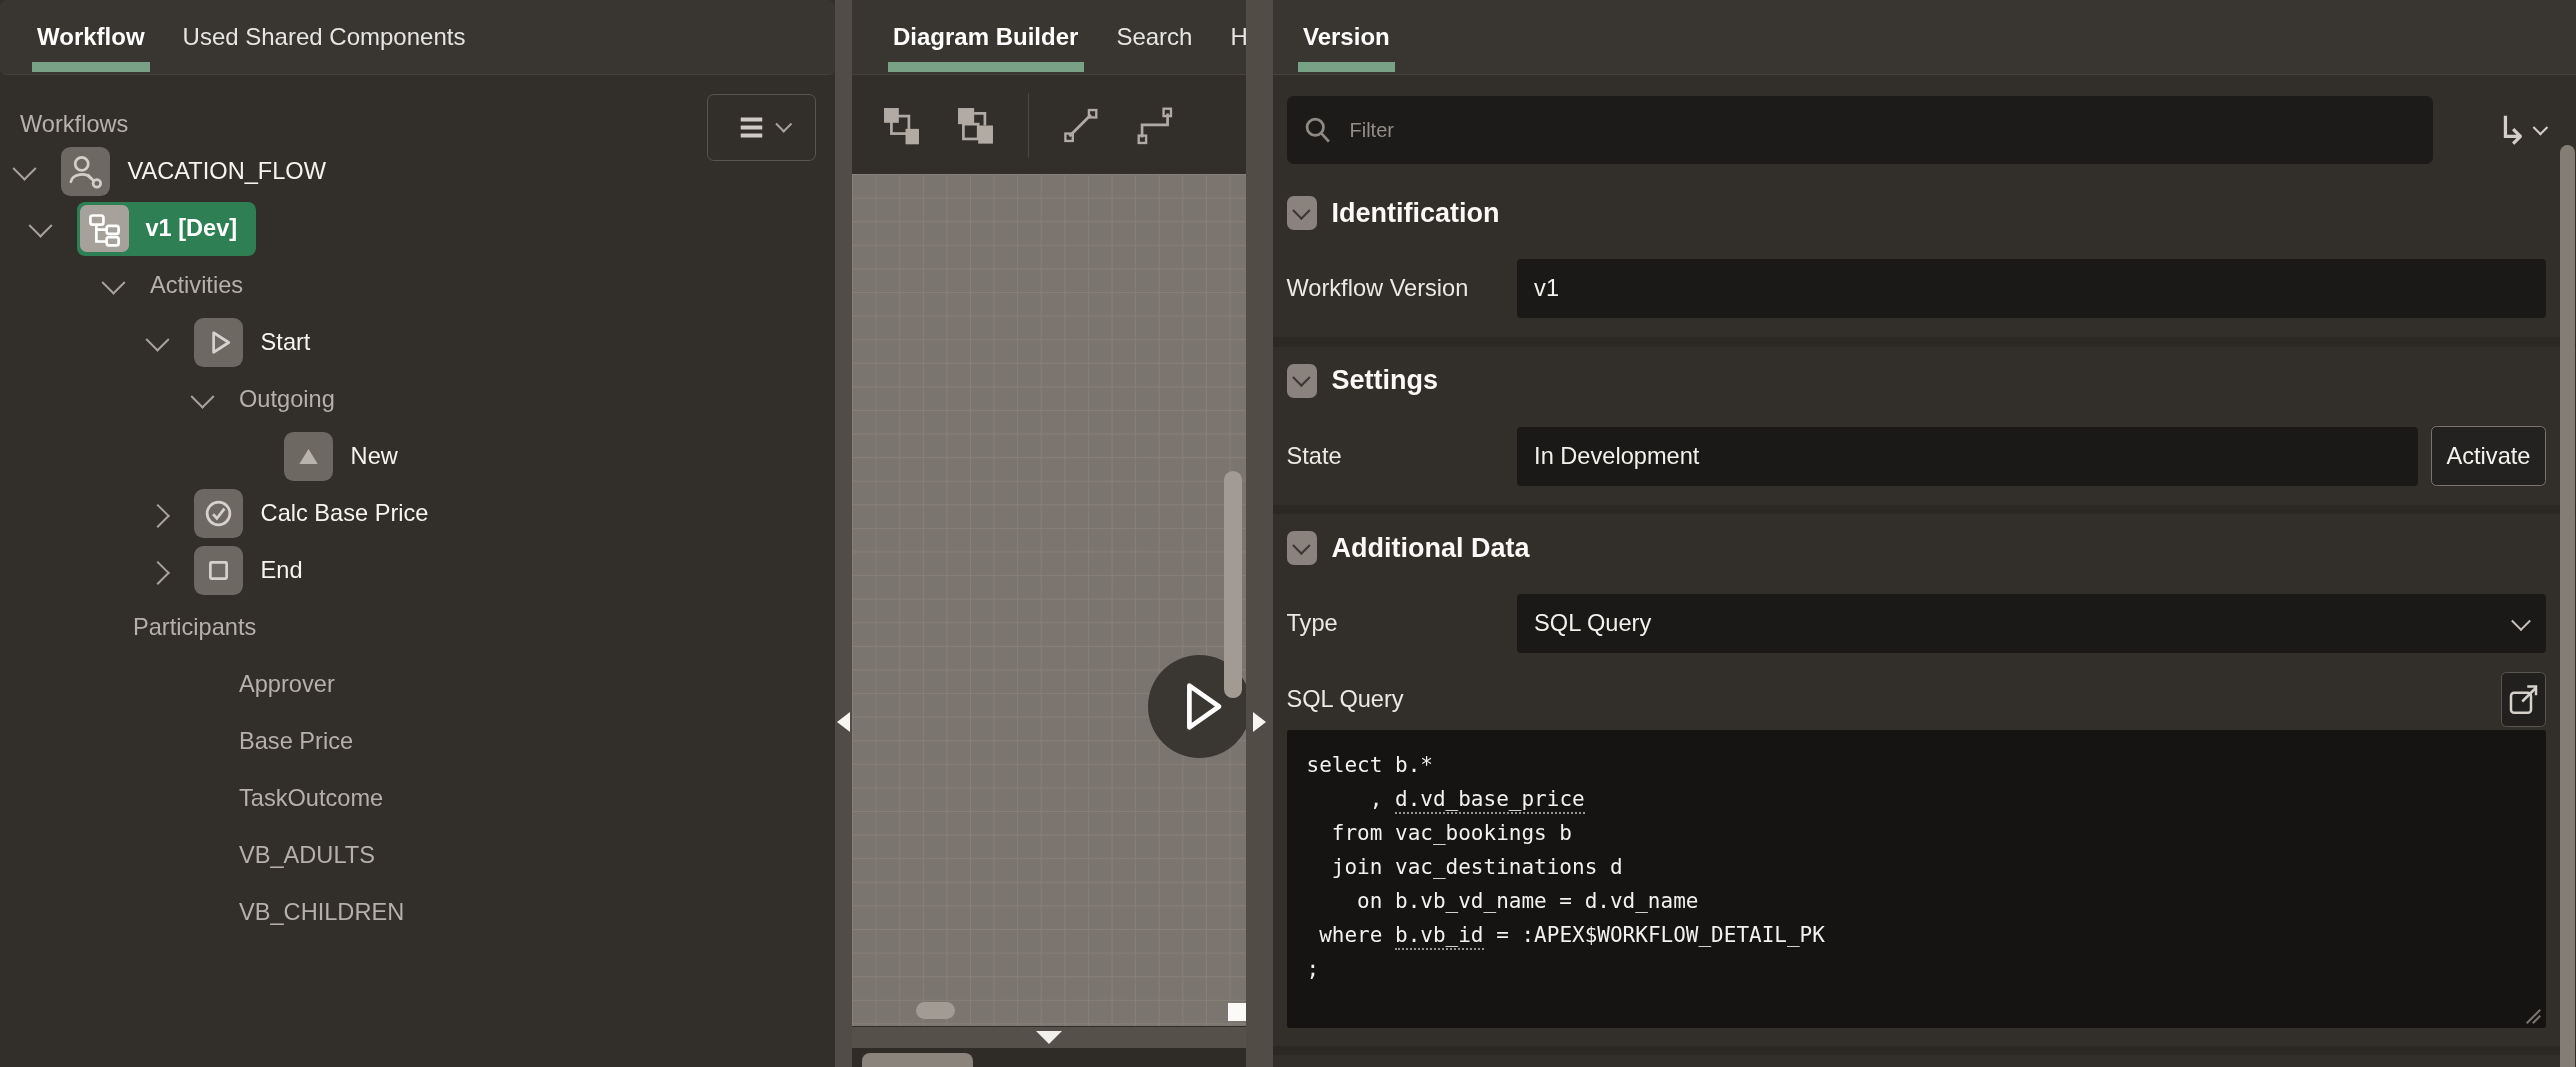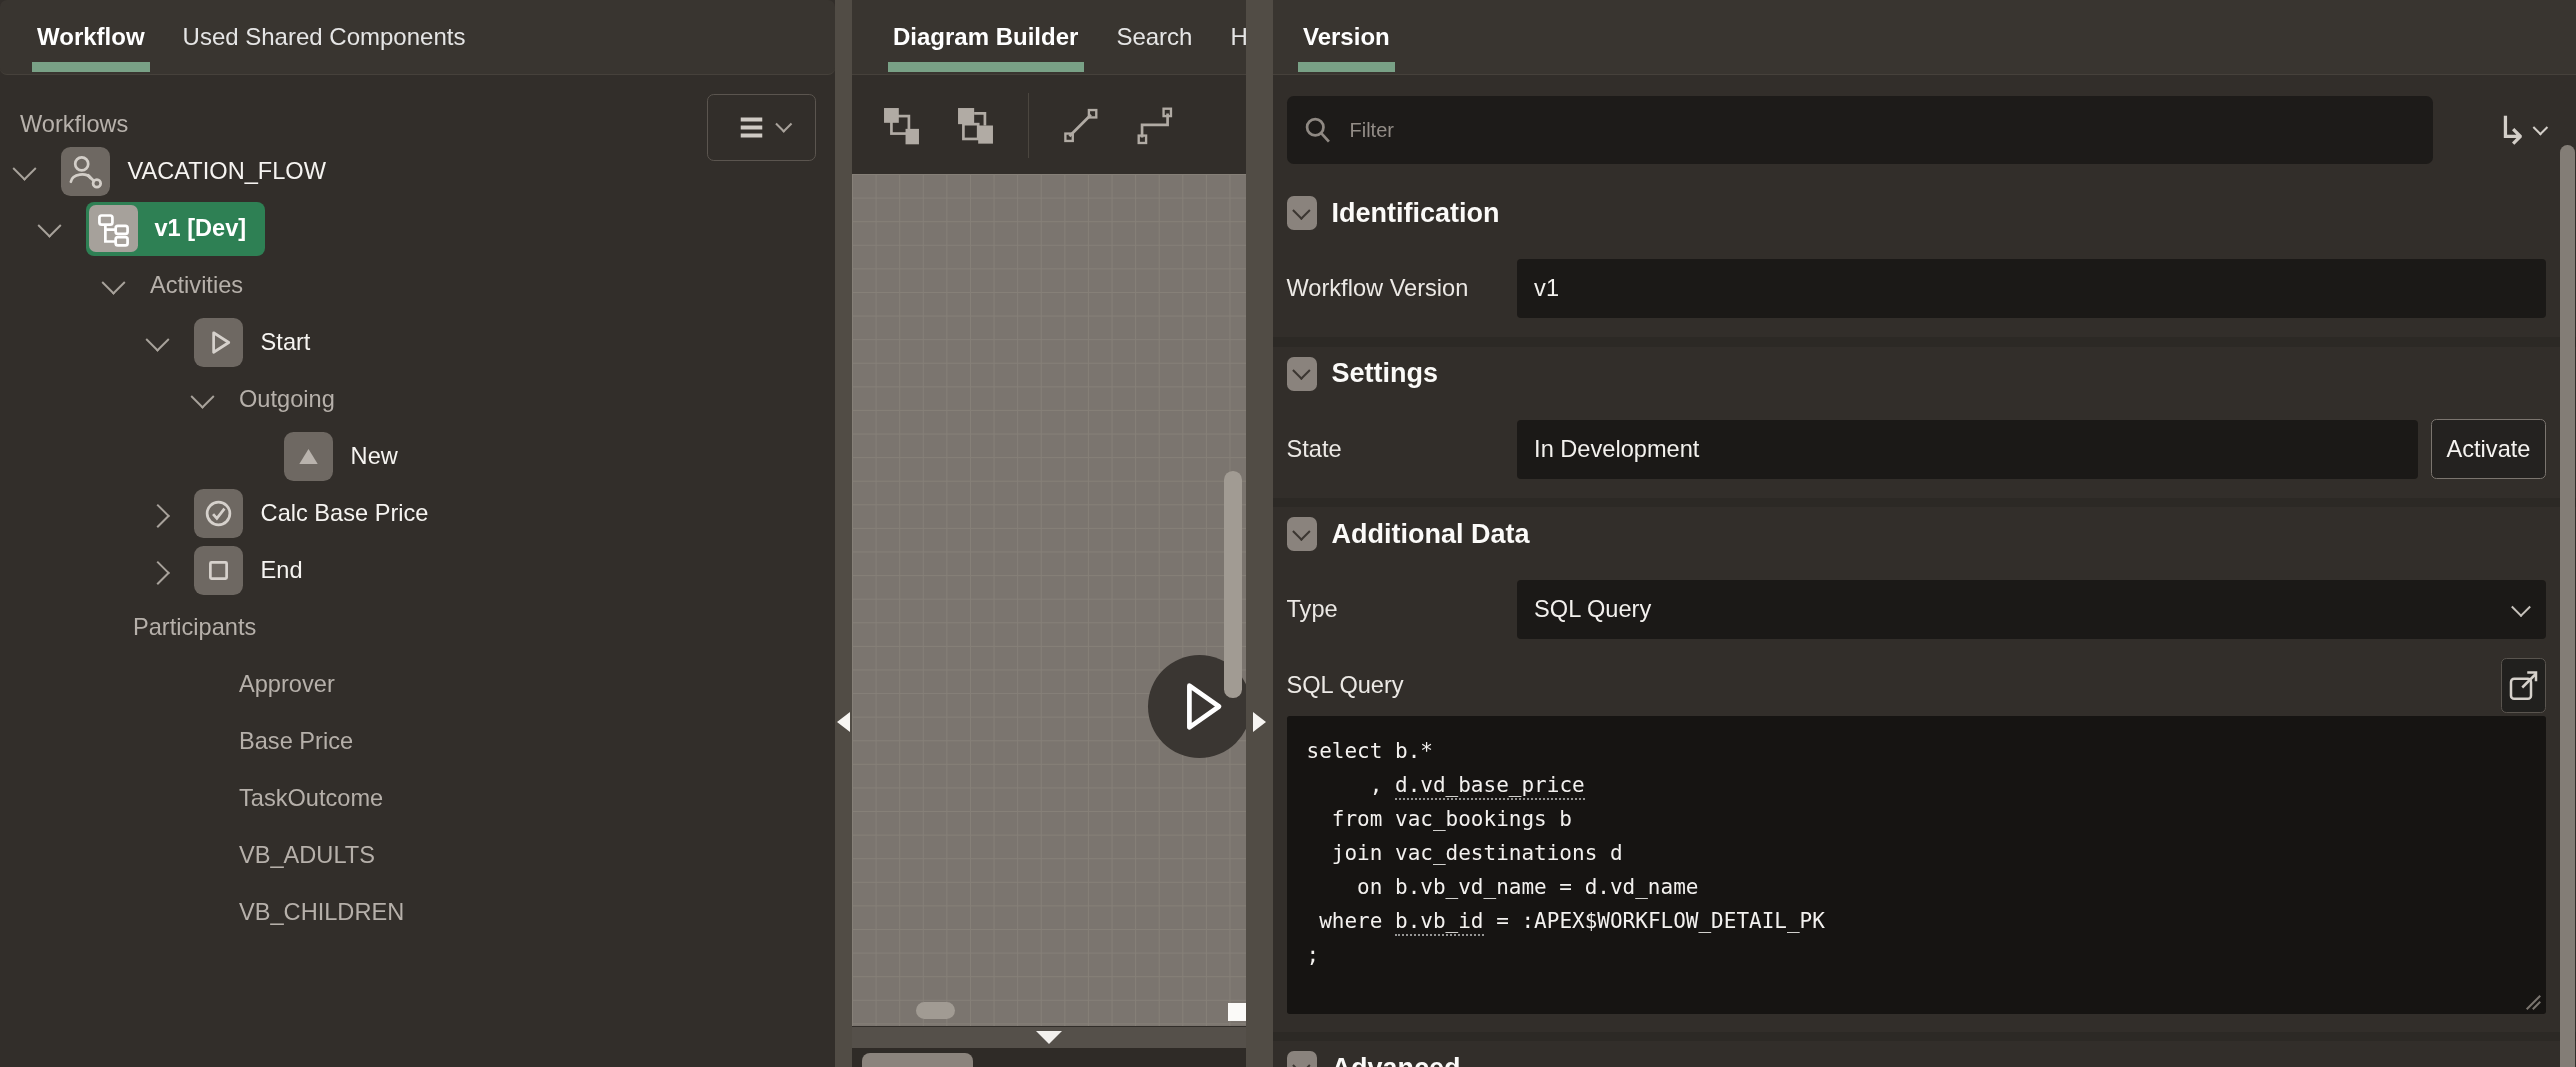--- a/index.html
+++ b/index.html
@@ -65,21 +65,21 @@
   
   #right-panel{left:1273px;width:1303px;background:#322e2a;}
   #right-panel .tabbar{padding-left:30px;}
   .rp-body{position:absolute;top:76px;left:0;right:0;bottom:0;padding:0 30px 0 13.5px;overflow:hidden;}
   .filter-row{margin-top:20px;height:68px;display:flex;align-items:center;}
   .filter-box{width:1114px;height:68px;background:#1d1b19;border-radius:6.8px;display:flex;align-items:center;padding:0 16px;}
   .filter-box input{flex:1;background:transparent;border:none;outline:none;color:#f0edea;font-size:20px;font-family:inherit;margin-left:15px;}
   .filter-box input::placeholder{color:#938d87;}
   .filter-actions{margin-left:auto;display:flex;align-items:center;gap:6.8px;cursor:pointer;color:#d3cec8;}
   .goto-glyph{font-size:39px;line-height:39px;color:#d3cec8;}
-  .sec-head{display:flex;align-items:center;gap:15px;height:34px;margin-top:10px;}
+  .sec-head{display:flex;align-items:center;gap:15px;height:34px;margin-top:17px;}
   .sec-head.first{margin-top:32px;}
   .sec-btn{width:30px;height:34px;border-radius:6.8px;background:#8a837d;display:flex;align-items:center;justify-content:center;cursor:pointer;}
   .sec-btn .chv.dark{transform:rotate(45deg) translate(-2px,-2px);}
   .sec-title{font-size:27px;font-weight:700;color:#fbfaf8;}
   .field-row{display:flex;align-items:center;margin-top:30px;height:57px;}
   .field-label{width:230px;flex:0 0 230px;font-size:23.6px;color:#ece9e5;}
   .field-input{flex:1;height:59px;background:#1b1917;border-radius:4px;display:flex;align-items:center;
     padding:0 17.6px;font-size:23.6px;color:#f3f1ee;cursor:text;}
   .select-input{cursor:pointer;}
   .select-input .chv{margin-left:auto;border-color:#c7c2bc;width:12px;height:12px;}
@@ -129,21 +129,21 @@
               <circle cx="29" cy="22" r="12"></circle>
               <path d="M9 55 C12 39 38 38 45 48"></path>
               <path d="M41 43 L51 53"></path>
               <circle cx="57" cy="58" r="7"></circle>
             </g>
           </svg>
       </span>
       <span class="tlabel bright">VACATION_FLOW</span>
     </div>
 
-    <div class="trow" style="padding-left:41px">
+    <div class="trow" style="padding-left:32px">
       <span class="chvslot">
           <span class="chv down"></span>
         </span>
       <span class="pill">
         <span class="ticon">
           <svg viewBox="0 0 72 72">
               <g fill="none" stroke="#ffffff" stroke-width="5">
                 <rect x="10" y="12" width="24" height="17" rx="4"></rect>
                 <rect x="40" y="31" width="22" height="15" rx="4"></rect>
                 <rect x="40" y="52" width="22" height="15" rx="4"></rect>

